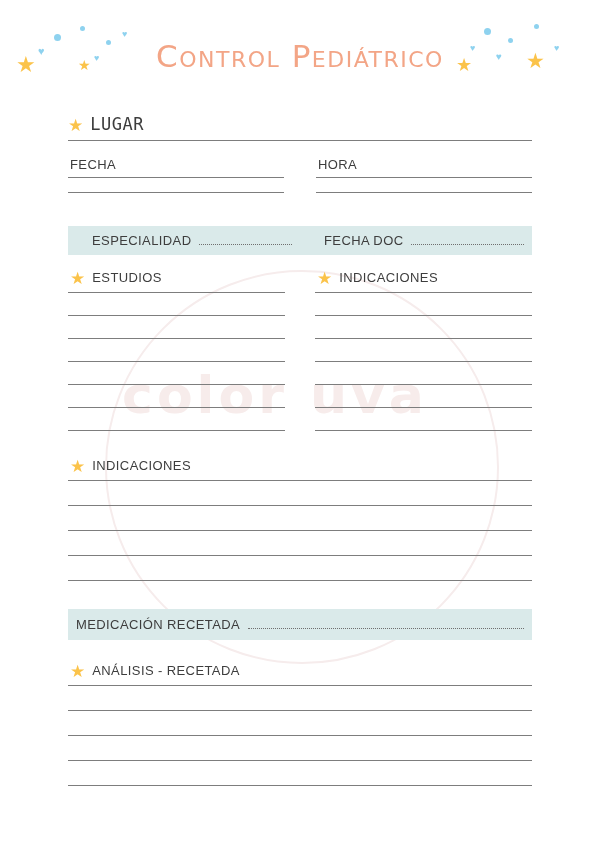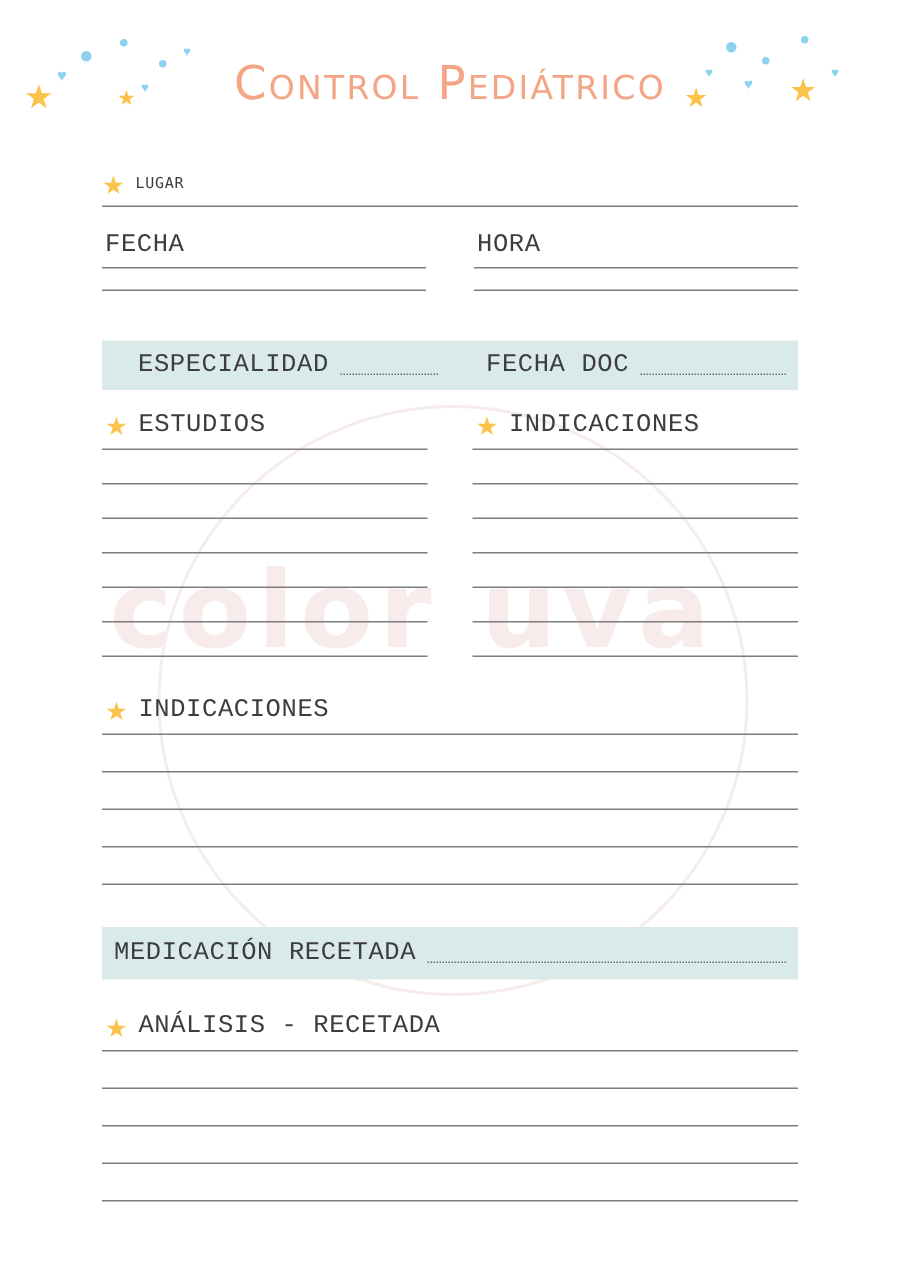--- a/index.html
+++ b/index.html
@@ -27,21 +27,21 @@
     pointer-events: none;
     z-index: 0;
   }
   .watermark-text {
     position: absolute;
     left: 0;
     top: 365px;
     width: 550px;
     text-align: center;
     font-family: "DejaVu Sans", sans-serif;
-    font-size: 71px;
+    font-size: 52px;
     font-weight: bold;
     letter-spacing: 4px;
     color: #f7eceb;
     pointer-events: none;
     z-index: 0;
   }
 
   .page {
     position: relative;
     z-index: 2;
@@ -101,28 +101,28 @@
   .star {
     color: #fbc34a;
     font-size: 17px;
     line-height: 1;
     margin-right: 7px;
     position: relative;
     top: 1px;
   }
   .label {
     font-family: "DejaVu Sans Mono", monospace;
-    font-size: 10px;
+    font-size: 17px;
     letter-spacing: 0.5px;
     color: #3d3d3d;
     white-space: nowrap;
   }
   .label-sm {
-    font-family: Liberation Mono, monospace;
-    font-size: 17px;
+    font-family: Liberation Sans, sans-serif;
+    font-size: 13px;
     letter-spacing: 0.4px;
     color: #3d3d3d;
     white-space: nowrap;
   }
   .dots-fill {
     flex: 1;
     border-bottom: 1.5px dotted #6f6f6f;
     margin-left: 8px;
     margin-bottom: 3px;
     height: 0;

